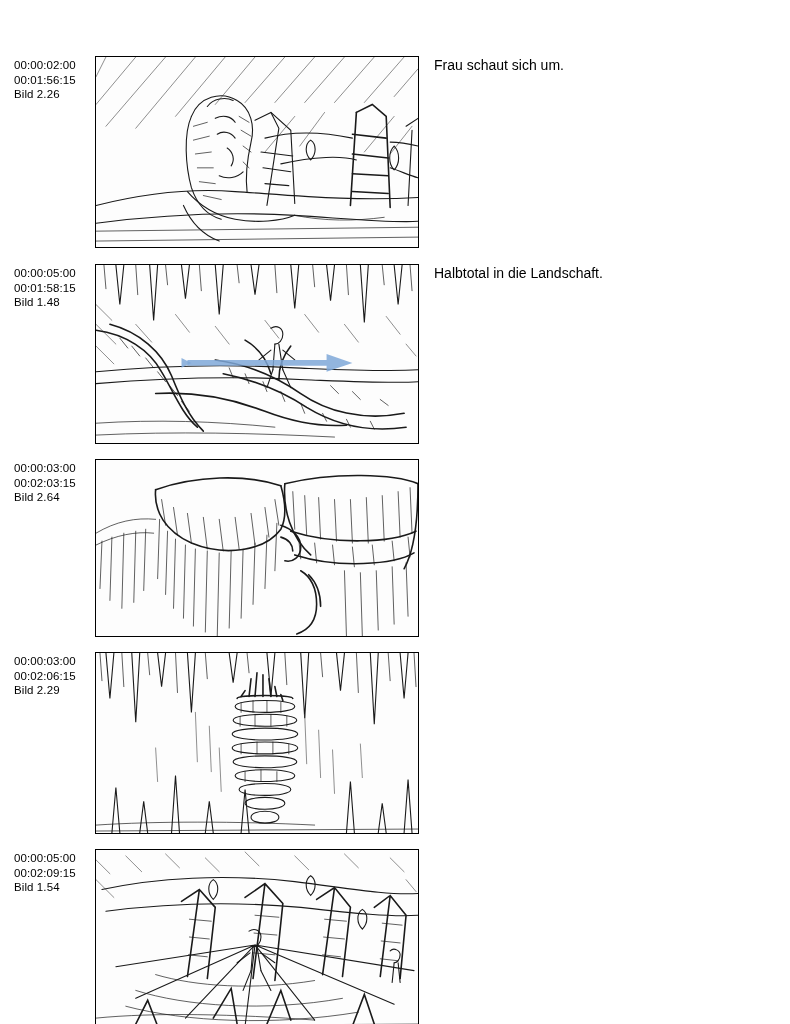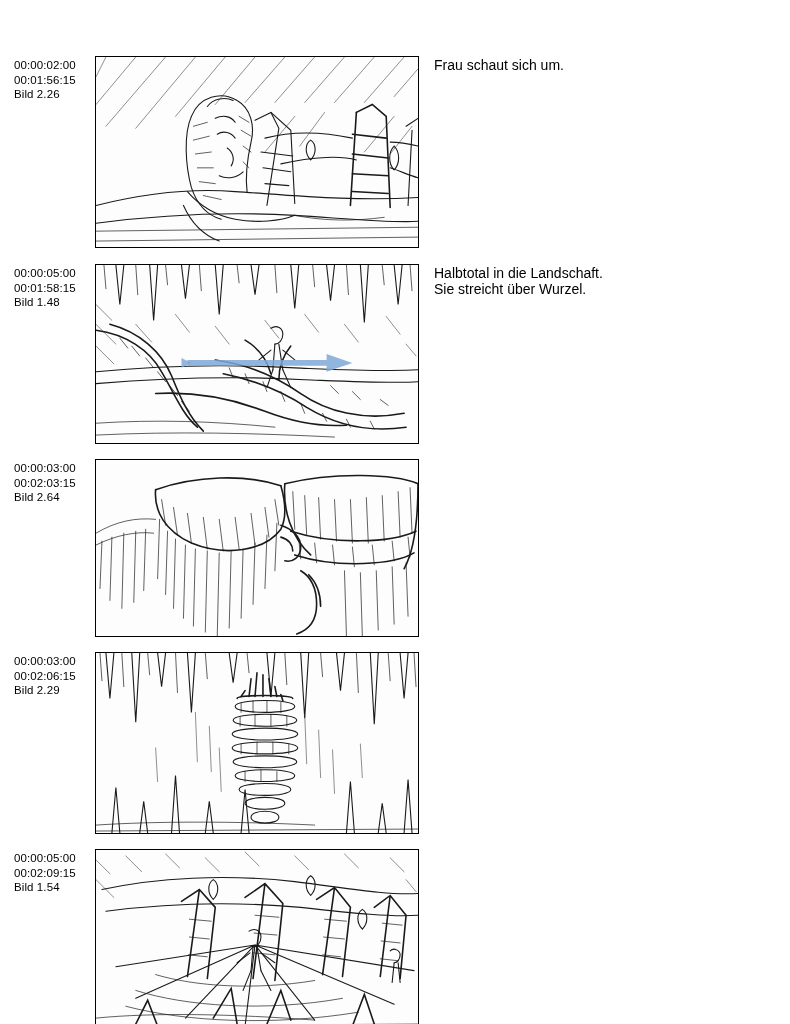--- a/index.html
+++ b/index.html
@@ -220,21 +220,20 @@
         </g>
 
         <g class="ink thin">
           <path d="M0 160 C60 156 120 158 180 164 M0 172 C80 168 160 170 240 174"></path>
           <path d="M236 122 L244 130 M258 128 L266 136 M286 136 L294 142"></path>
         </g>
       </svg>
     </div>
     <div class="note-col">
       <div>Halbtotal in die Landschaft.</div>
-      <div>Sie streicht über Wurzel.</div>
     </div>
   </div>
 
   <div class="row r3">
     <div class="tc-col">
       <div>00:00:03:00</div>
       <div>00:02:03:15</div>
       <div>Bild  2.64</div>
     </div>
     <div class="frame h3">

